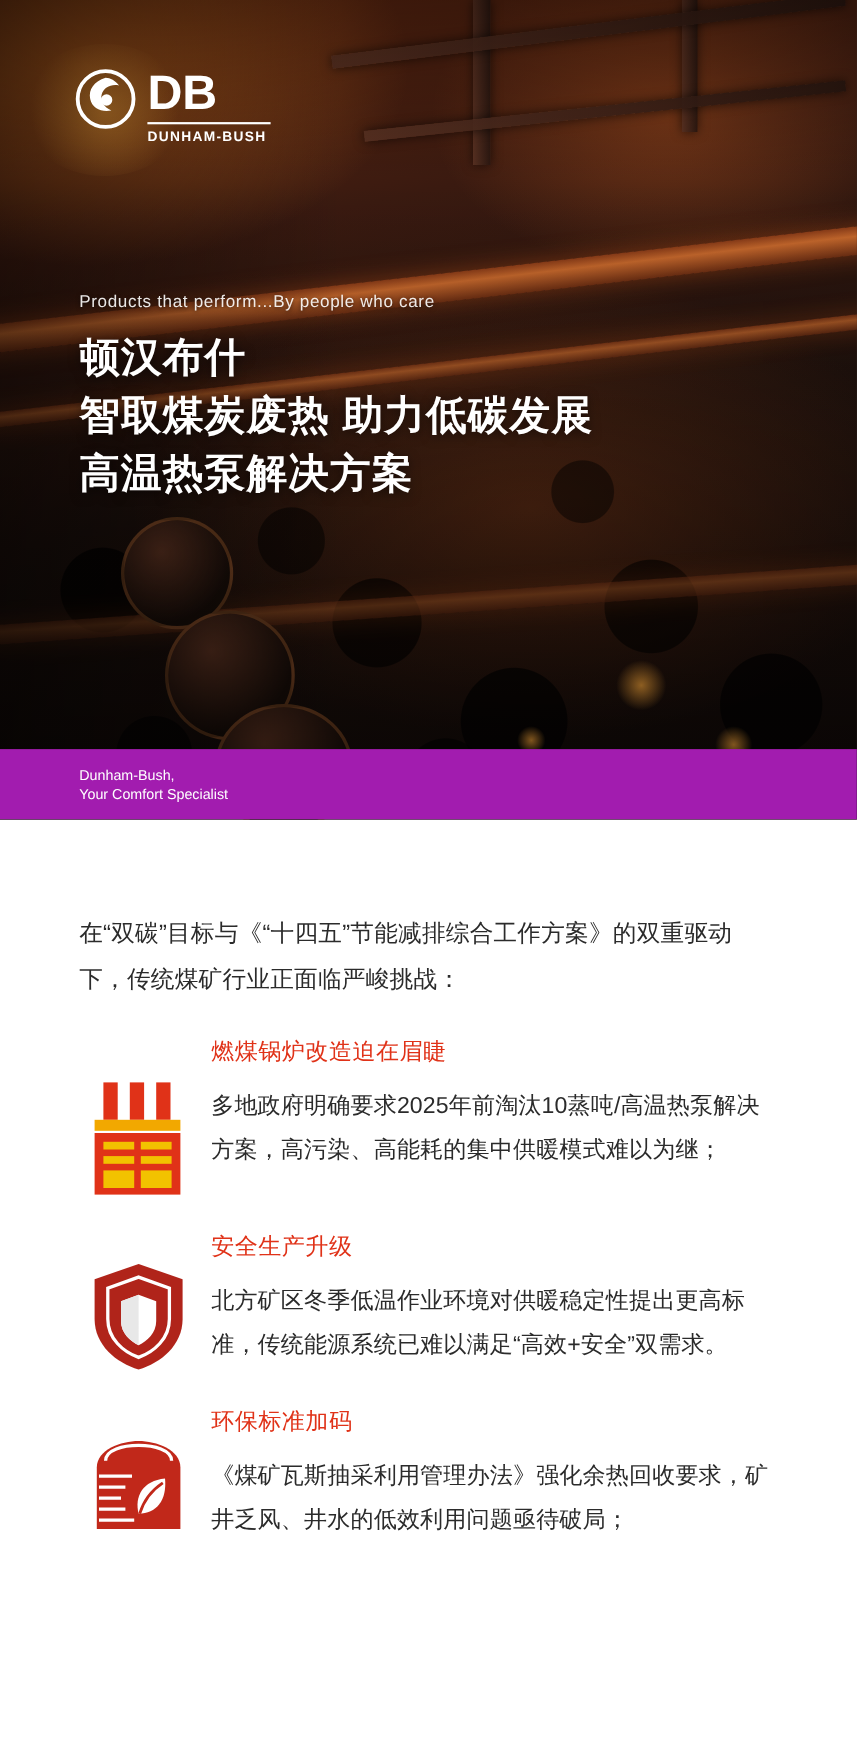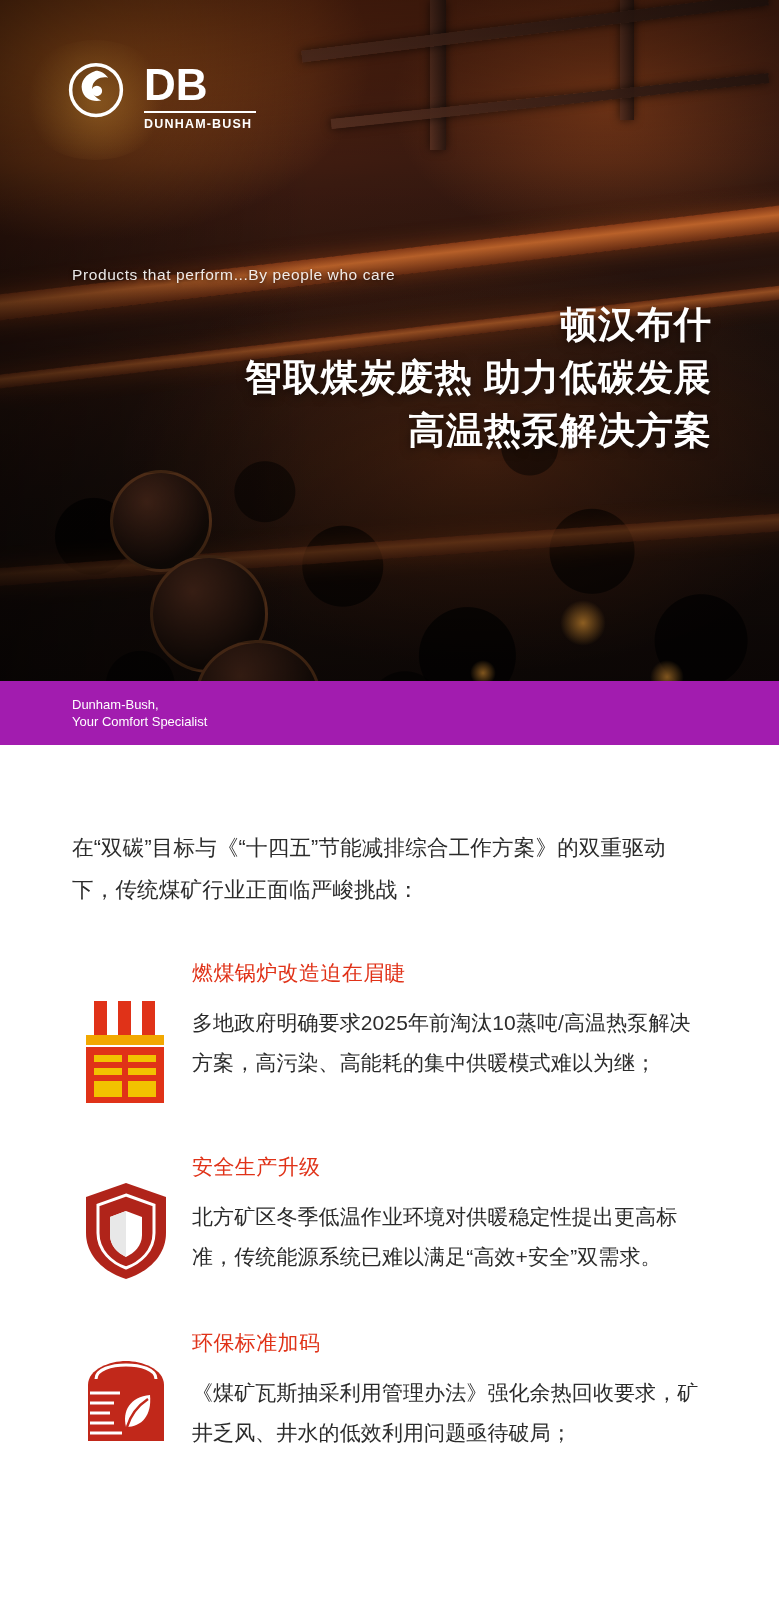--- a/index.html
+++ b/index.html
@@ -83,21 +83,21 @@
       linear-gradient(90deg, rgba(0,0,0,0.45) 0%, rgba(0,0,0,0) 40%);
   }
 
   
   .logo {
     position: absolute;
     left: 68px;
     top: 62px;
     display: flex;
     align-items: flex-start;
-    gap: 20px;
+    gap: 10px;
   }
   .logo-mark {
     width: 56px;
     height: 56px;
   }
   .logo-text {
     display: flex;
     flex-direction: column;
     justify-content: flex-start;
   }
@@ -135,21 +135,20 @@
     margin-bottom: 14px;
     text-shadow: 0 1px 4px rgba(0,0,0,0.6);
   }
   .hero-title {
     color: #ffffff;
     font-size: 37px;
     font-weight: bold;
     line-height: 53px;
     letter-spacing: 1px;
     text-shadow: 0 2px 10px rgba(0,0,0,0.55);
-    text-align: right;
   }
 
   .hero-footer {
     position: absolute;
     left: 0;
     bottom: 0;
     width: 779px;
     height: 64px;
     background: #a21caf;
     display: flex;
@@ -169,21 +168,21 @@
   .intro {
     color: #2b2b2b;
     font-size: 21.5px;
     line-height: 42px;
     letter-spacing: 0.2px;
   }
 
   .block {
     display: flex;
     align-items: flex-start;
-    margin-top: 48px;
+    margin-top: 31px;
   }
   .block-icon {
     width: 108px;
     min-width: 108px;
     display: flex;
     justify-content: center;
     padding-top: 38px;
   }
   .block-body {
     flex: 1;

